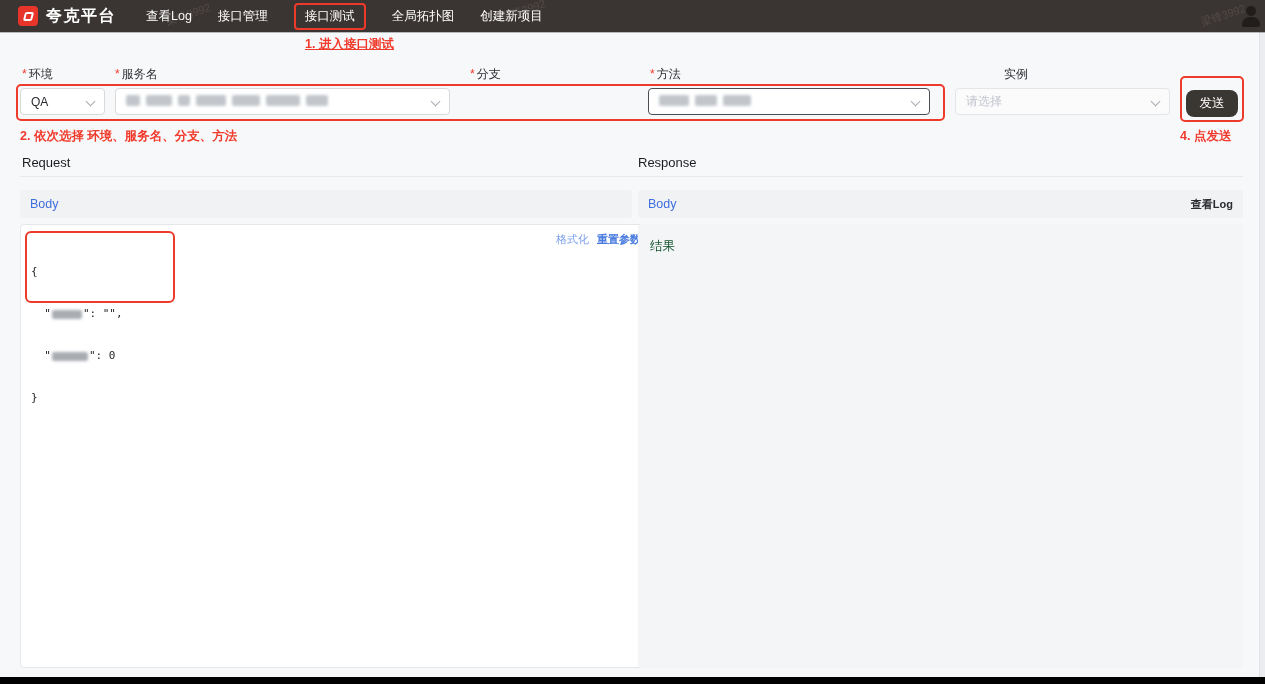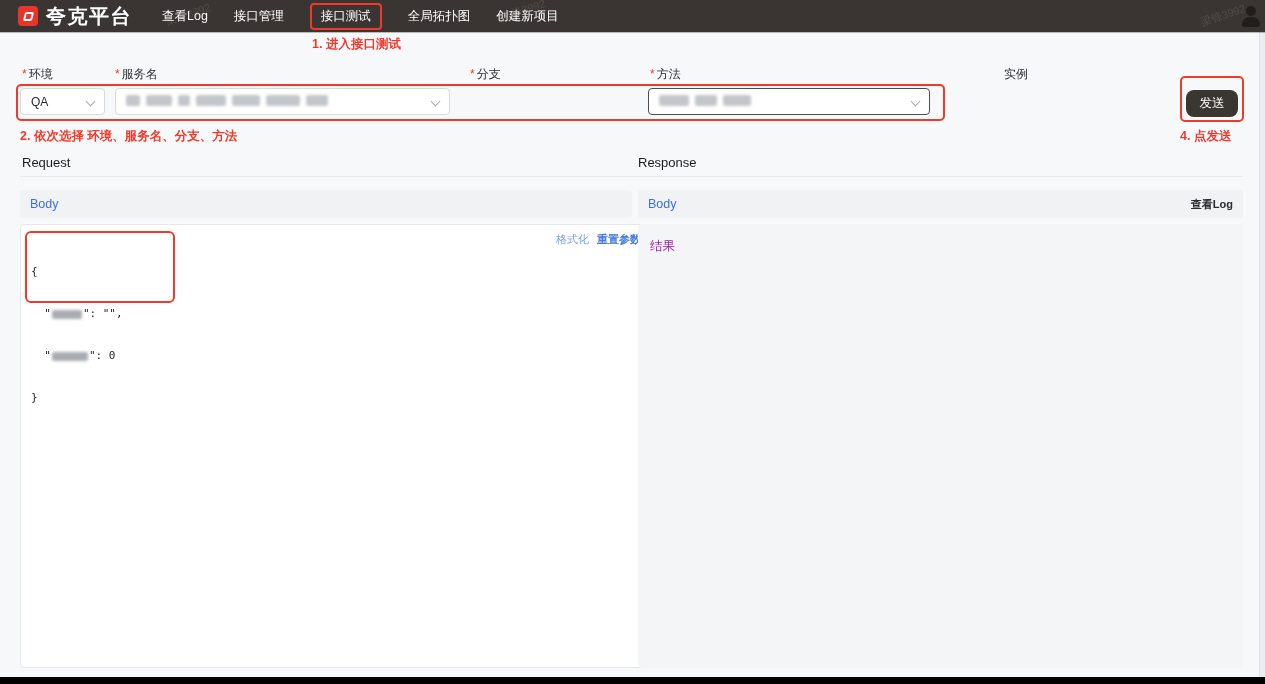--- a/index.html
+++ b/index.html
@@ -7,21 +7,21 @@
   body { font-family:"Liberation Sans","DejaVu Sans",sans-serif; }
   #app { position:relative; width:1265px; height:684px; background:#f7f8fa; overflow:hidden; }
 
   
   .navbar { position:absolute; top:0; left:0; width:1265px; height:32px; background:#3a3432;
             display:flex; align-items:center; padding-left:18px; z-index:5;
             box-shadow:0 1px 0 rgba(0,0,0,.25); }
   .logo { width:20px; height:20px; background:#e8352a; border-radius:4px; flex:0 0 auto;
           display:flex; align-items:center; justify-content:center; margin-right:8px; cursor:pointer; }
   .logo-glyph { width:9px; height:9px; border:2.5px solid #fff; border-radius:2px; transform:skewX(-14deg); }
-  .brand { color:#fff; font-size:20px; font-weight:bold; letter-spacing:1.5px; margin-right:30px; white-space:nowrap; }
+  .brand { color:#fff; font-size:16px; font-weight:bold; letter-spacing:1.5px; margin-right:30px; white-space:nowrap; }
   .nav-items { display:flex; align-items:center; gap:26px; }
   .nav-item { color:#fff; font-size:12.5px; font-weight:500; white-space:nowrap; cursor:pointer; }
   .nav-item.active { border:2px solid #ee3a2b; border-radius:4px; padding:3px 9px; }
   .watermark { position:absolute; color:#a39a94; opacity:.22; font-size:11px;
                transform:rotate(-18deg); pointer-events:none; white-space:nowrap; }
   .avatar { position:absolute; right:3px; top:5px; width:22px; height:22px; cursor:pointer; overflow:hidden; }
   .avatar::before { content:""; position:absolute; left:6px; top:1px; width:10px; height:10px;
                     border-radius:50%; background:#211d1b; }
   .avatar::after { content:""; position:absolute; left:2px; top:12px; width:18px; height:10px;
                    border-radius:9px 9px 3px 3px; background:#211d1b; }
@@ -58,21 +58,21 @@
             border:1px solid #e6e7e9; border-radius:4px; cursor:text; }
   .editor-tools { position:absolute; top:7px; right:10px; font-size:11px; display:flex; gap:8px; }
   .tool-link { color:#7aa0ea; cursor:pointer; }
   .tool-link.strong { color:#4a7ce0; font-weight:600; }
   .code { position:absolute; left:10px; top:12px; font-family:"DejaVu Sans Mono","Liberation Mono",monospace;
           font-size:11px; line-height:14px; color:#24262a; white-space:pre; }
   .code .redact { height:9px; margin:0 1px; background:#8d9299; vertical-align:middle; }
 
   .result-panel { position:absolute; left:638px; top:224px; width:605px; height:444px;
                   background:#f4f5f7; border-radius:4px; }
-  .result-placeholder { position:absolute; left:12px; top:14px; font-size:12.5px; color:#a21caf; }
+  .result-placeholder { position:absolute; left:12px; top:14px; font-size:12.5px; color:#14532d; }
 
   
   .edge-strip { position:absolute; right:0; top:32px; width:6px; height:645px; background:#ebedf0;
                 border-left:1px solid #e0e2e6; }
   .bottom-bar { position:absolute; left:0; top:677px; width:1265px; height:7px; background:#010101; }
 </style>
 </head>
 <body>
 
 <div id="app">
@@ -88,21 +88,21 @@
       <div class="nav-item active">接口测试</div>
       <div class="nav-item">全局拓扑图</div>
       <div class="nav-item">创建新项目</div>
     </div>
     <div class="watermark" style="left:165px; top:7px;">梁锋3992</div>
     <div class="watermark" style="left:500px; top:3px;">梁锋3992</div>
     <div class="watermark" style="left:1200px; top:8px;">梁锋3992</div>
     <div class="avatar"></div>
   </div>
 
-  <div class="note" style="left:312px; top:36px;">1. 进入接口测试</div>
+  <div class="note" style="left:305px; top:36px;text-decoration:underline;">1. 进入接口测试</div>
   <div class="note" style="left:20px; top:128px;">2. 依次选择 环境、服务名、分支、方法</div>
   <div class="note" style="left:40px; top:314px;">3. 补充查询参数值，查询参数接口自动带出</div>
   <div class="note" style="left:1180px; top:128px;">4. 点发送</div>
 
   <div class="rbox" style="left:16px; top:84px; width:929px; height:37px;"></div>
   <div class="rbox" style="left:1180px; top:76px; width:64px; height:46px;"></div>
   <div class="rbox" style="left:25px; top:231px; width:150px; height:72px; border-radius:6px; z-index:3;"></div>
 
   <div class="flabel" style="left:22px;">
     <span class="req">*</span><span>环境</span>
@@ -123,20 +123,24 @@
   <div class="select" style="left:20px; width:85px; z-index:5;text-align:center;">
     <span>QA</span>
     <span class="chev"></span>
   </div>
   <div class="select" style="left:115px; width:335px; z-index:5;">
     <span><span class="redact" style="width: 14px;"></span><span class="redact" style="width: 26px;"></span><span class="redact" style="width: 12px;"></span><span class="redact" style="width: 30px;"></span><span class="redact" style="width: 28px;"></span><span class="redact" style="width: 34px;"></span><span class="redact" style="width: 22px;"></span></span>
     <span class="chev"></span>
   </div>
   <div class="select dark" style="left:648px; width:282px; z-index:5;">
     <span><span class="redact" style="width: 30px;"></span><span class="redact" style="width: 22px;"></span><span class="redact" style="width: 28px;"></span></span>
+    <span class="chev"></span>
+  </div>
+  <div class="select disabled" style="left:955px; width:215px;">
+    <span>请选择</span>
     <span class="chev"></span>
   </div>
   <button class="send-btn">发送</button>
 
   <div class="sec-title" style="left:22px;">Request</div>
   <div class="sec-title" style="left:638px;">Response</div>
   <div class="divider"></div>
 
   <div class="tabbar" style="left:20px; width:612px;">
     <div class="tab-body">Body</div>

